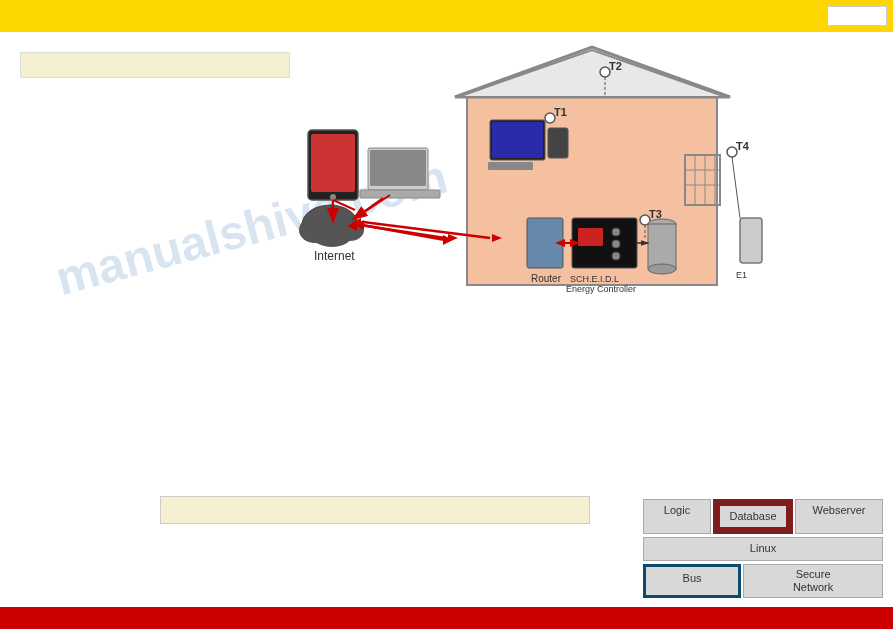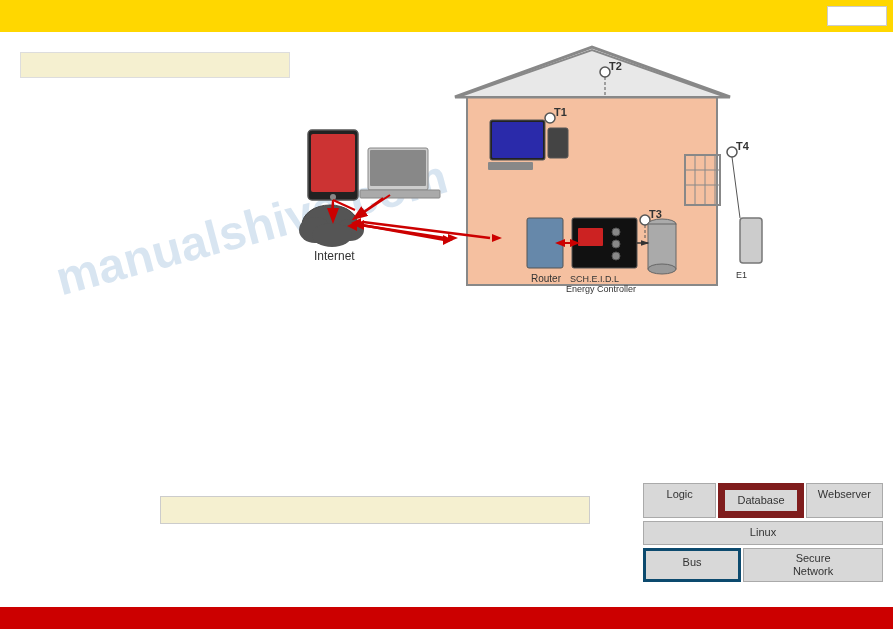--- a/index.html
+++ b/index.html
@@ -232,26 +232,26 @@
   <polygon points="448,234 458,238 448,242" fill="#CC0000"></polygon>
 
   <line x1="363" y1="222" x2="490" y2="238" stroke="#CC0000" stroke-width="2.5"></line>
   <polygon points="361,218 351,223 361,228" fill="#CC0000"></polygon>
   <polygon points="492,234 502,238 492,242" fill="#CC0000"></polygon>
 
 </svg>
 
 <div id="legend-box" style="position:absolute; bottom:105px; left:160px; width:430px; height:28px; background:#F5F0D0; border:1px solid #ccc;"></div>
 
-<div id="stack-area" style="position:absolute; bottom:44px; right:10px; width:240px;">
+<div id="stack-area" style="position:absolute; bottom:28px; right:10px; width:240px;">
 
   <div class="stack-row" style="display:flex; gap:2px; margin-bottom:3px;">
     <div class="stack-cell" style="flex:1; background:#D8D8D8; border:1px solid #aaa; text-align:center; font-size:11px; padding:4px 2px; color:#333;">Logic</div>
     <div class="stack-cell" style="flex:1; background:#D8D8D8; border:7px solid #7f1d1d; text-align:center; font-size:11px; padding:4px 2px; color:#333;">Database</div>
-    <div class="stack-cell" style="flex:1; background:#D8D8D8; border:1px solid #aaa; text-align:center; font-size:11px; padding:4px 4px; color:#333;">Webserver</div>
+    <div class="stack-cell" style="flex:1; background:#D8D8D8; border:1px solid #aaa; text-align:center; font-size:11px; padding:4px 12px; color:#333;">Webserver</div>
   </div>
 
   <div class="stack-row" style="display:flex; gap:2px; margin-bottom:3px;">
     <div class="stack-cell" style="flex:1; background:#D8D8D8; border:1px solid #aaa; text-align:center; font-size:11px; padding:4px 2px; color:#333;">Linux</div>
   </div>
 
   <div class="stack-row" style="display:flex; gap:2px; margin-bottom:3px;">
     <div class="stack-cell" style="flex:1; background:#D8D8D8; border:3px solid #0c4a6e; text-align:center; font-size:11px; padding:5px 2px; color:#333;">Bus</div>
     <div class="stack-cell" style="flex:1.2; background:#D8D8D8; border:1px solid #aaa; text-align:center; font-size:11px; padding:3px 16px; color:#333; line-height:1.2;">
       <span>Secure<br>Network</span>

